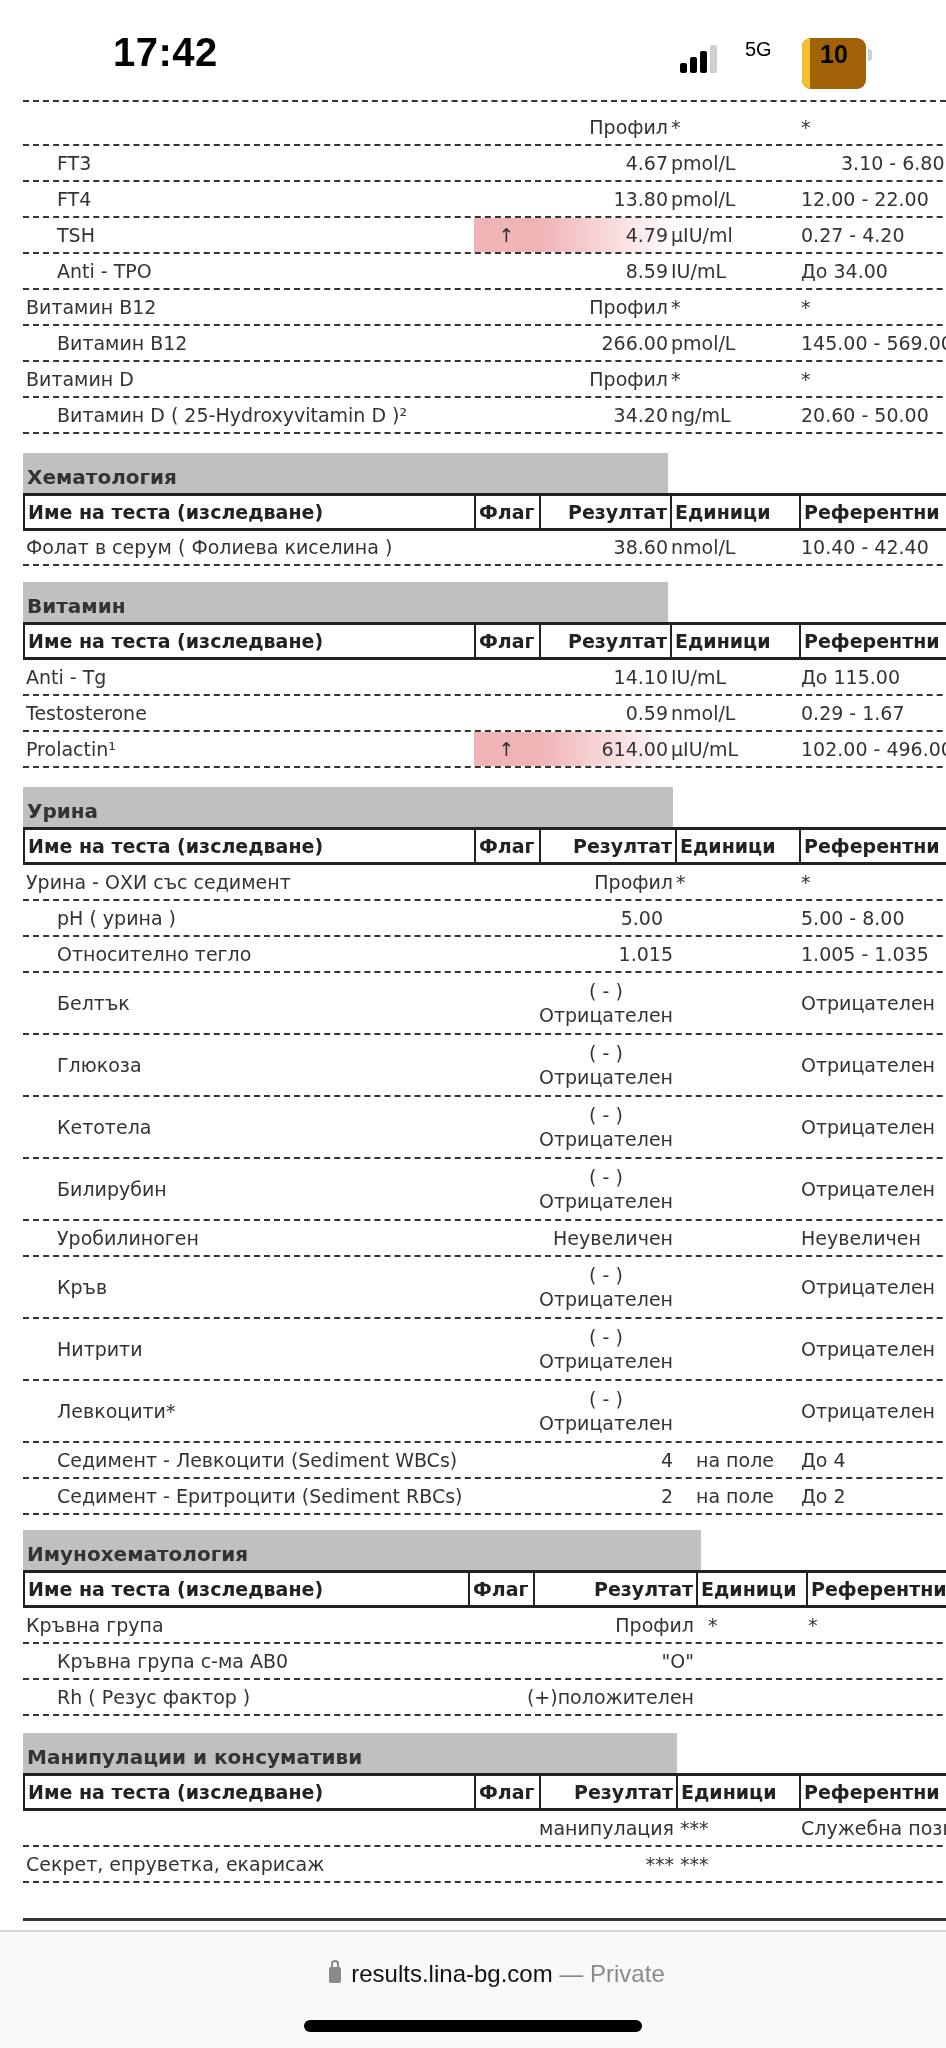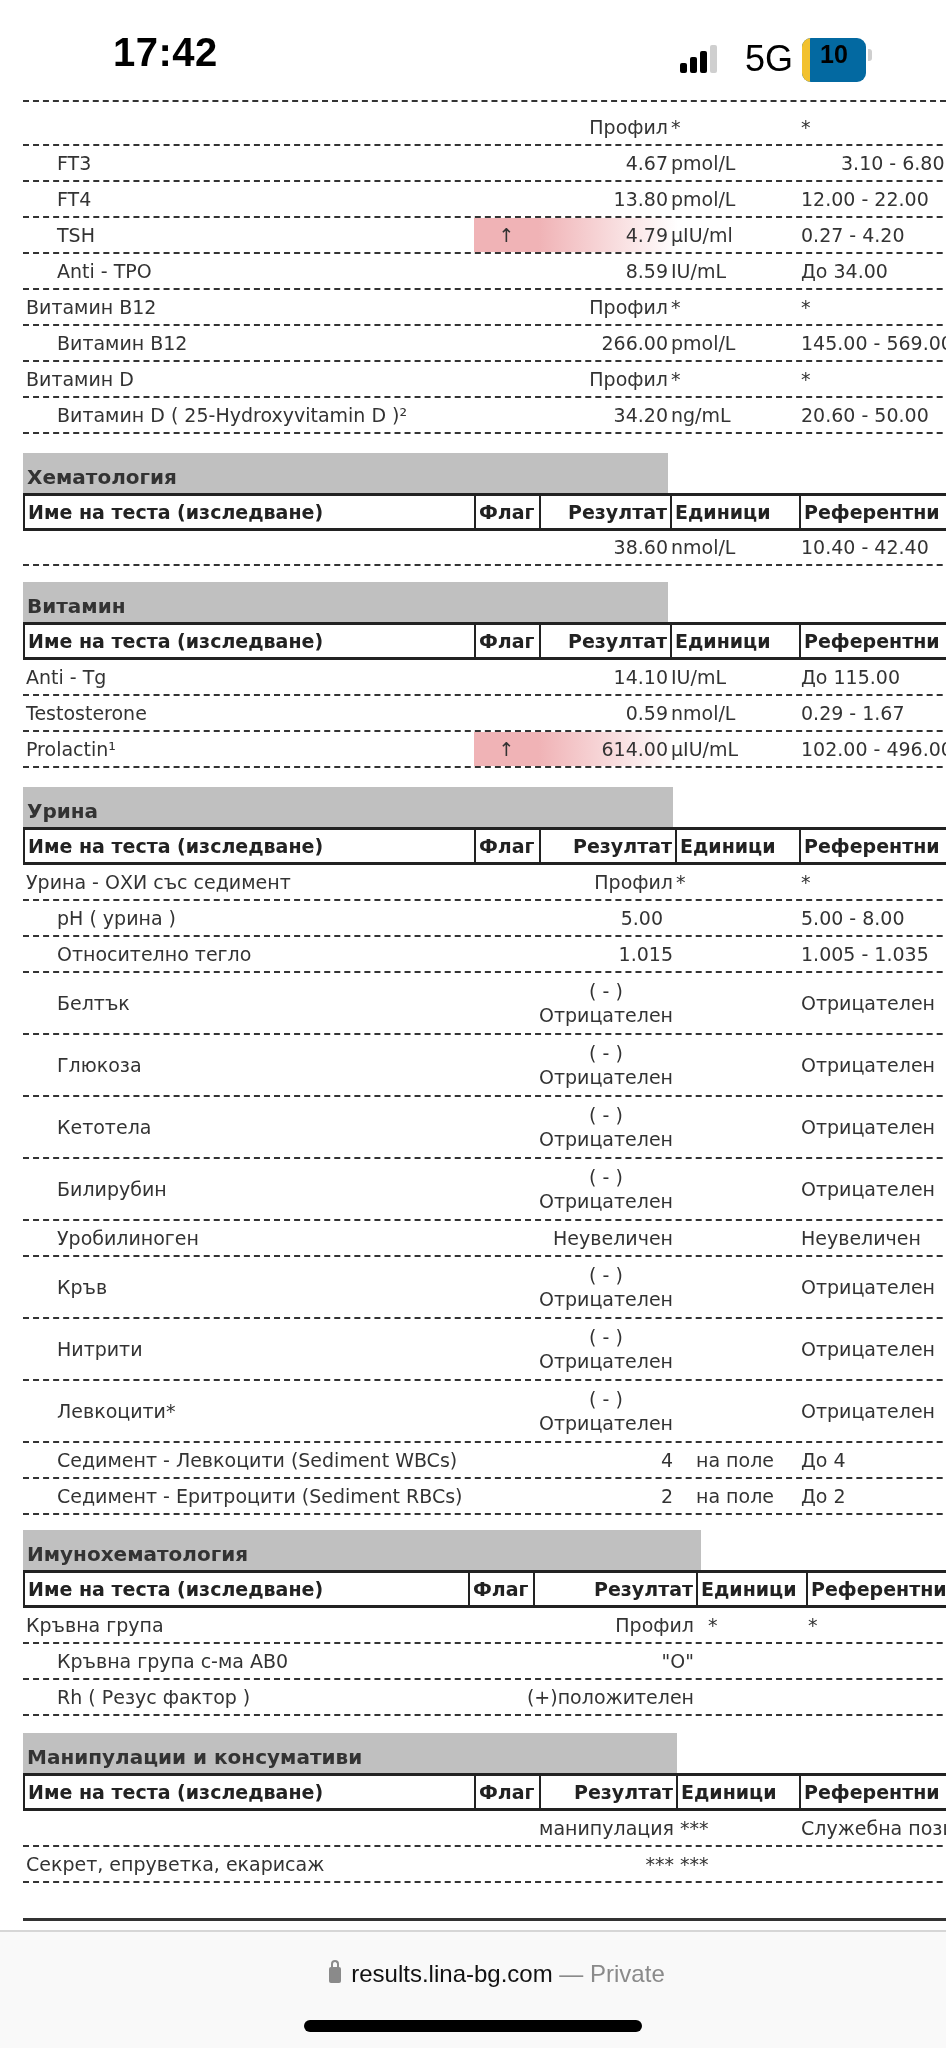--- a/index.html
+++ b/index.html
@@ -4,22 +4,22 @@
 <style>
   * { box-sizing: border-box; margin: 0; padding: 0; }
   html, body { width: 946px; height: 2048px; overflow: hidden; background: #ffffff; }
   body { position: relative; font-family: "DejaVu Sans", sans-serif; color: #333; }
 
   
   .statusbar { position: absolute; top: 0; left: 0; width: 946px; height: 100px; background: #fff; }
   .sb-time { position: absolute; left: 113px; top: 30px; font-family: "Liberation Sans", sans-serif; font-weight: 700; font-size: 40px; color: #000; letter-spacing: 0.5px; }
   .sb-signal { position: absolute; left: 680px; top: 45px; width: 36px; height: 28px; }
   .sb-signal span { position: absolute; bottom: 0; width: 7px; border-radius: 2px; background: #000; }
-  .sb-net { position: absolute; left: 745px; top: 38px; font-family: "Liberation Sans", sans-serif; font-size: 36px; color: #000; }
-  .sb-battery { position: absolute; left: 802px; top: 38px; width: 64px; height: 44px; border-radius: 9px; background: #0369a1; overflow: hidden; }
+  .sb-net { position: absolute; left: 745px; top: 38px; font-family: "Liberation Sans", sans-serif; font-size: 20px; color: #000; }
+  .sb-battery { position: absolute; left: 802px; top: 38px; width: 64px; height: 51px; border-radius: 9px; background: #a16207; overflow: hidden; }
   .sb-battery .lvl { position: absolute; left: 0; top: 0; bottom: 0; width: 8px; background: #f2c12e; }
   .sb-battery .num { position: absolute; left: 0; right: 0; top: 2px; text-align: center; font-family: "Liberation Sans", sans-serif; font-weight: 700; font-size: 25px; color: #000; }
   .sb-battery-tip { position: absolute; left: 868px; top: 49px; width: 4px; height: 12px; border-radius: 0 3px 3px 0; background: #cfcfcf; }
 
   
   .content { position: absolute; top: 100px; left: 0; width: 946px; height: 1840px; overflow: hidden; }
   .row { position: absolute; left: 23px; width: 1000px; border-bottom: 2px dashed #333; font-size: 19px; color: #333; }
   .row .cell { position: absolute; top: 0; bottom: 0; display: flex; align-items: center; line-height: 24px; }
   .c-name { left: 3px; }
   .c-name.indent { left: 34px; }
@@ -125,20 +125,21 @@
     </div>
     <div class="sec-title" style="top: 353px; width: 645px;">Хематология</div>
     <div class="hdr" style="top: 393px;">
       <div class="hc first" style="left: 0px; width: 451px; white-space: nowrap; overflow: hidden;">Име на теста (изследване)</div>
       <div class="hc " style="left: 451px; width: 65px; white-space: nowrap; overflow: hidden;">Флаг</div>
       <div class="hc right" style="left: 516px; width: 131px; white-space: nowrap; overflow: hidden;">Резултат</div>
       <div class="hc " style="left: 647px; width: 129px; white-space: nowrap; overflow: hidden;">Единици</div>
       <div class="hc " style="left: 776px; width: 400px; white-space: nowrap; overflow: hidden;">Референтни с</div>
     </div>
     <div class="row" style="top: 430px; height: 36px;">
+      <div class="cell c-name">Фолат в серум ( Фолиева киселина )</div>
       <div class="cell c-res" style="right: 355px; white-space: nowrap;">38.60</div>
       <div class="cell c-unit" style="left: 648px;">nmol/L</div>
       <div class="cell c-ref" style="left: 778px; white-space: nowrap;">10.40 - 42.40</div>
     </div>
     <div class="sec-title" style="top: 482px; width: 645px;">Витамин</div>
     <div class="hdr" style="top: 522px;">
       <div class="hc first" style="left: 0px; width: 451px; white-space: nowrap; overflow: hidden;">Име на теста (изследване)</div>
       <div class="hc " style="left: 451px; width: 65px; white-space: nowrap; overflow: hidden;">Флаг</div>
       <div class="hc right" style="left: 516px; width: 131px; white-space: nowrap; overflow: hidden;">Резултат</div>
       <div class="hc " style="left: 647px; width: 129px; white-space: nowrap; overflow: hidden;">Единици</div>

